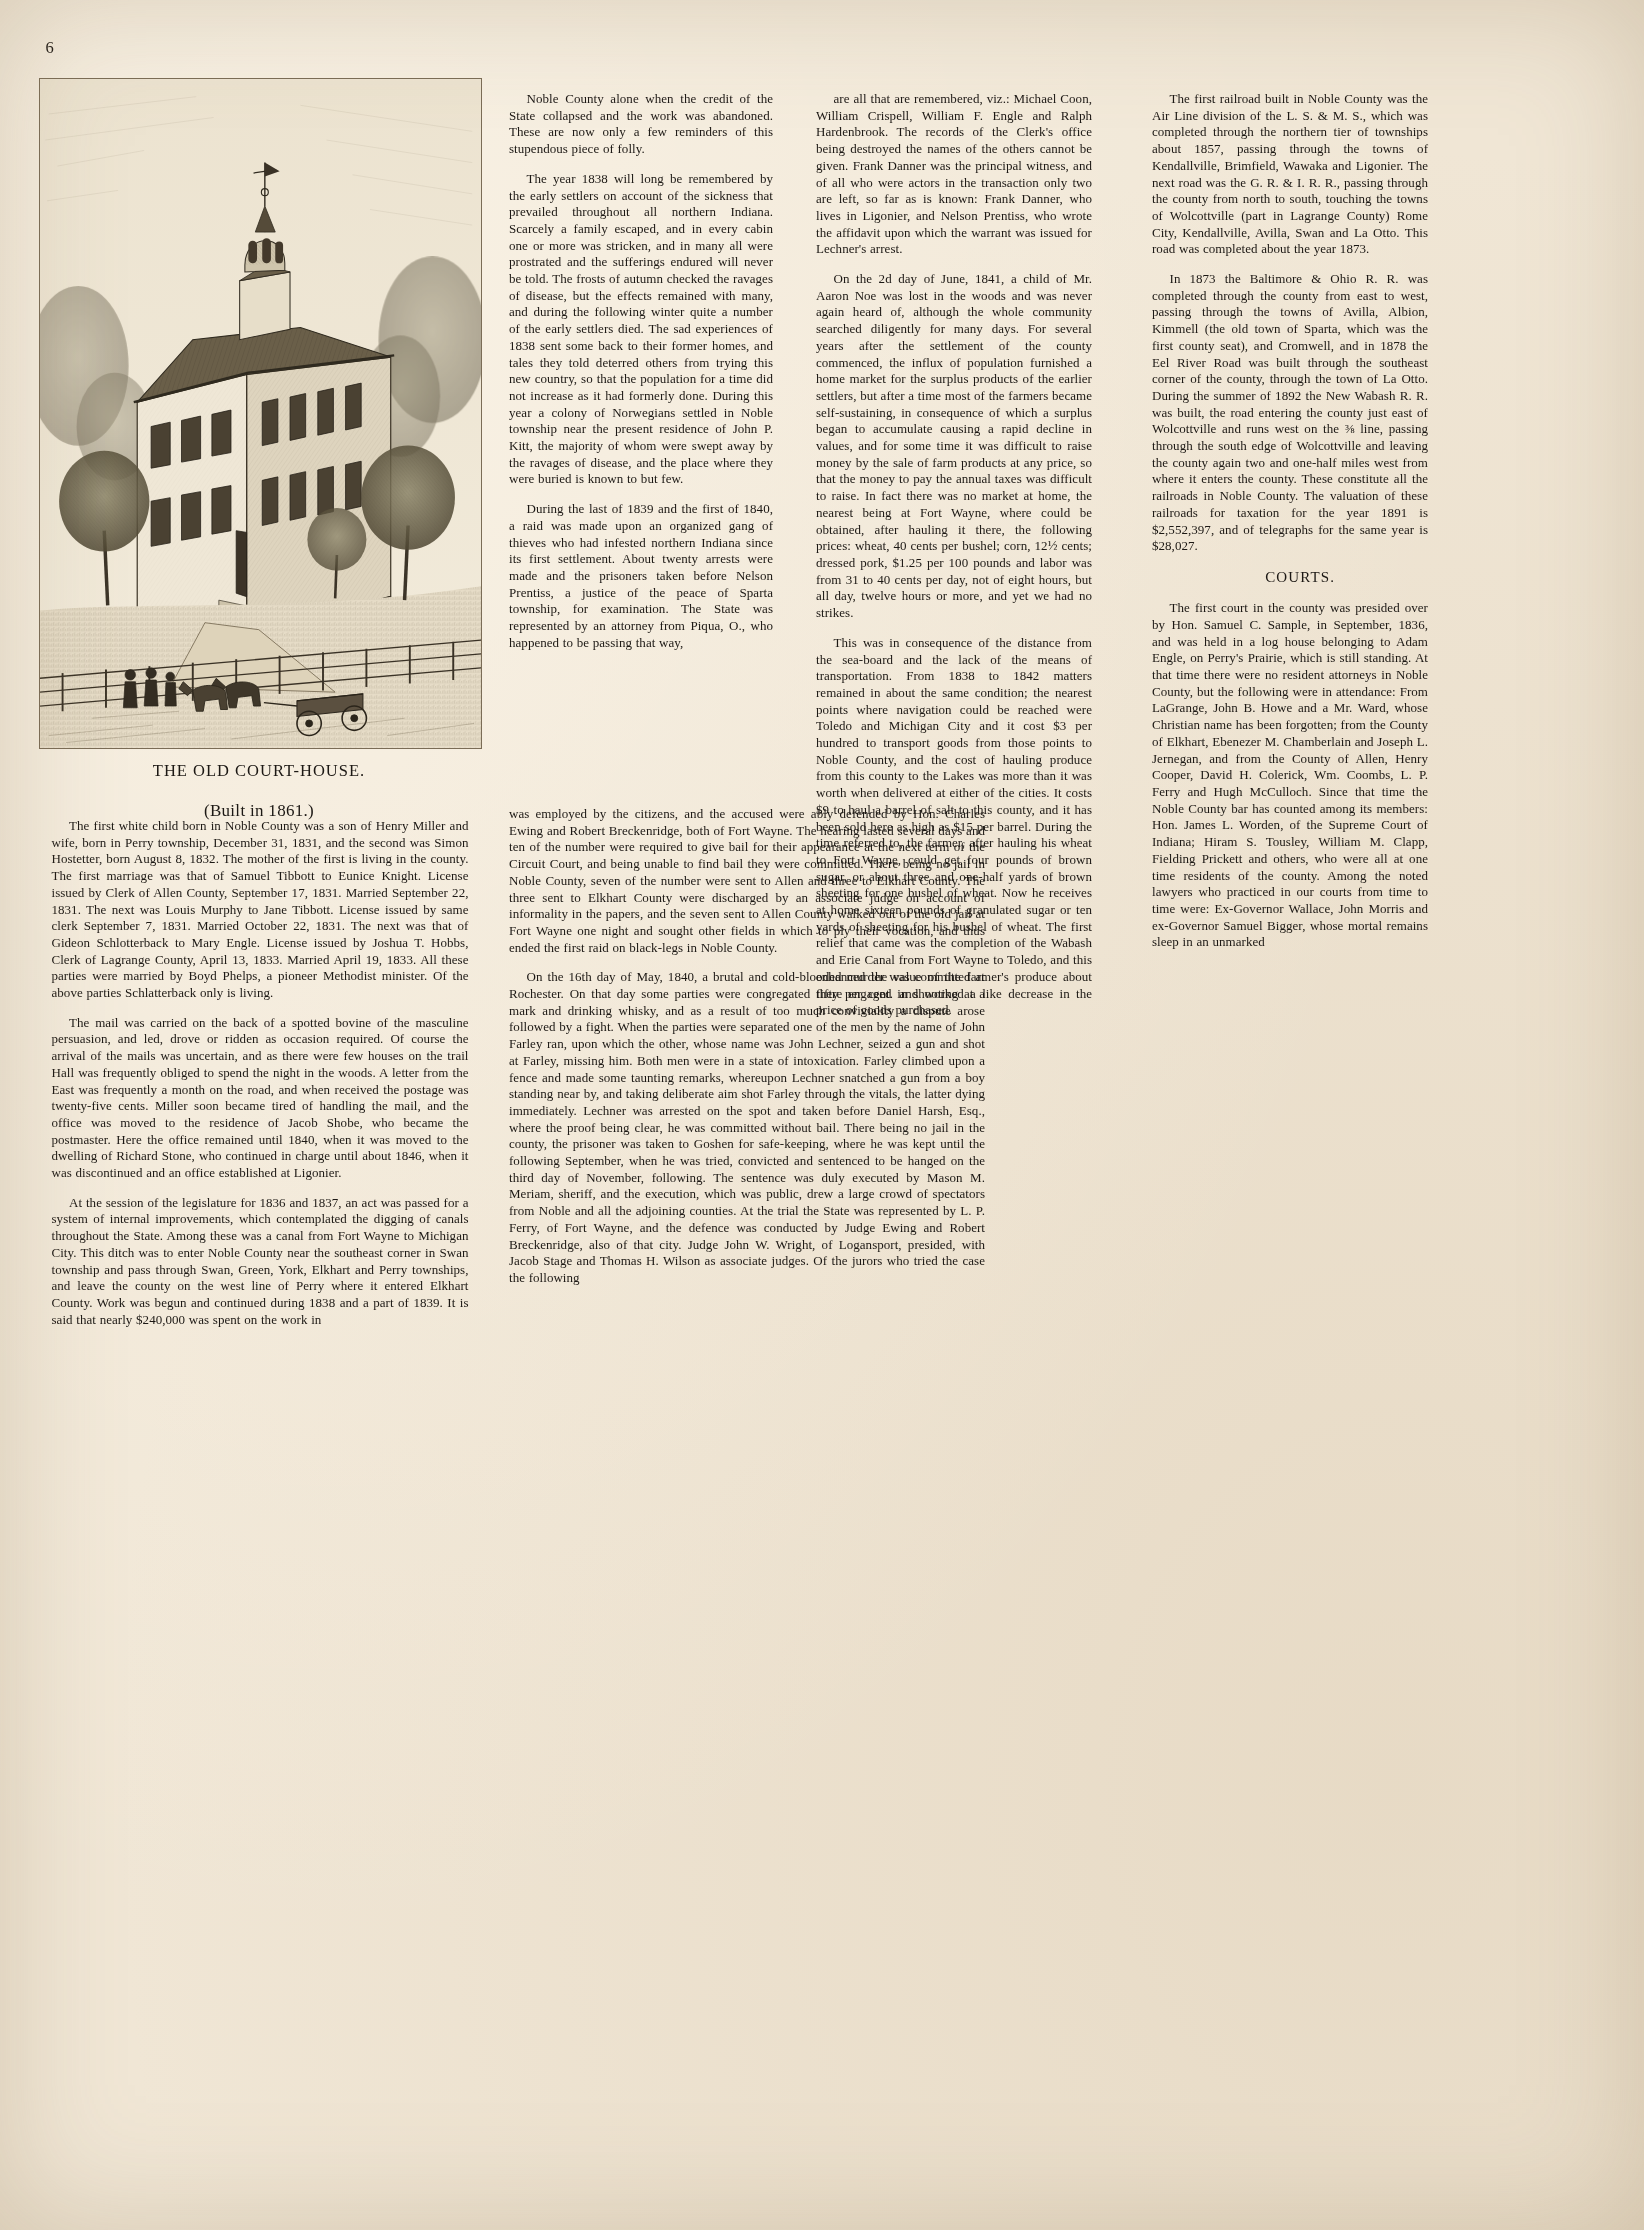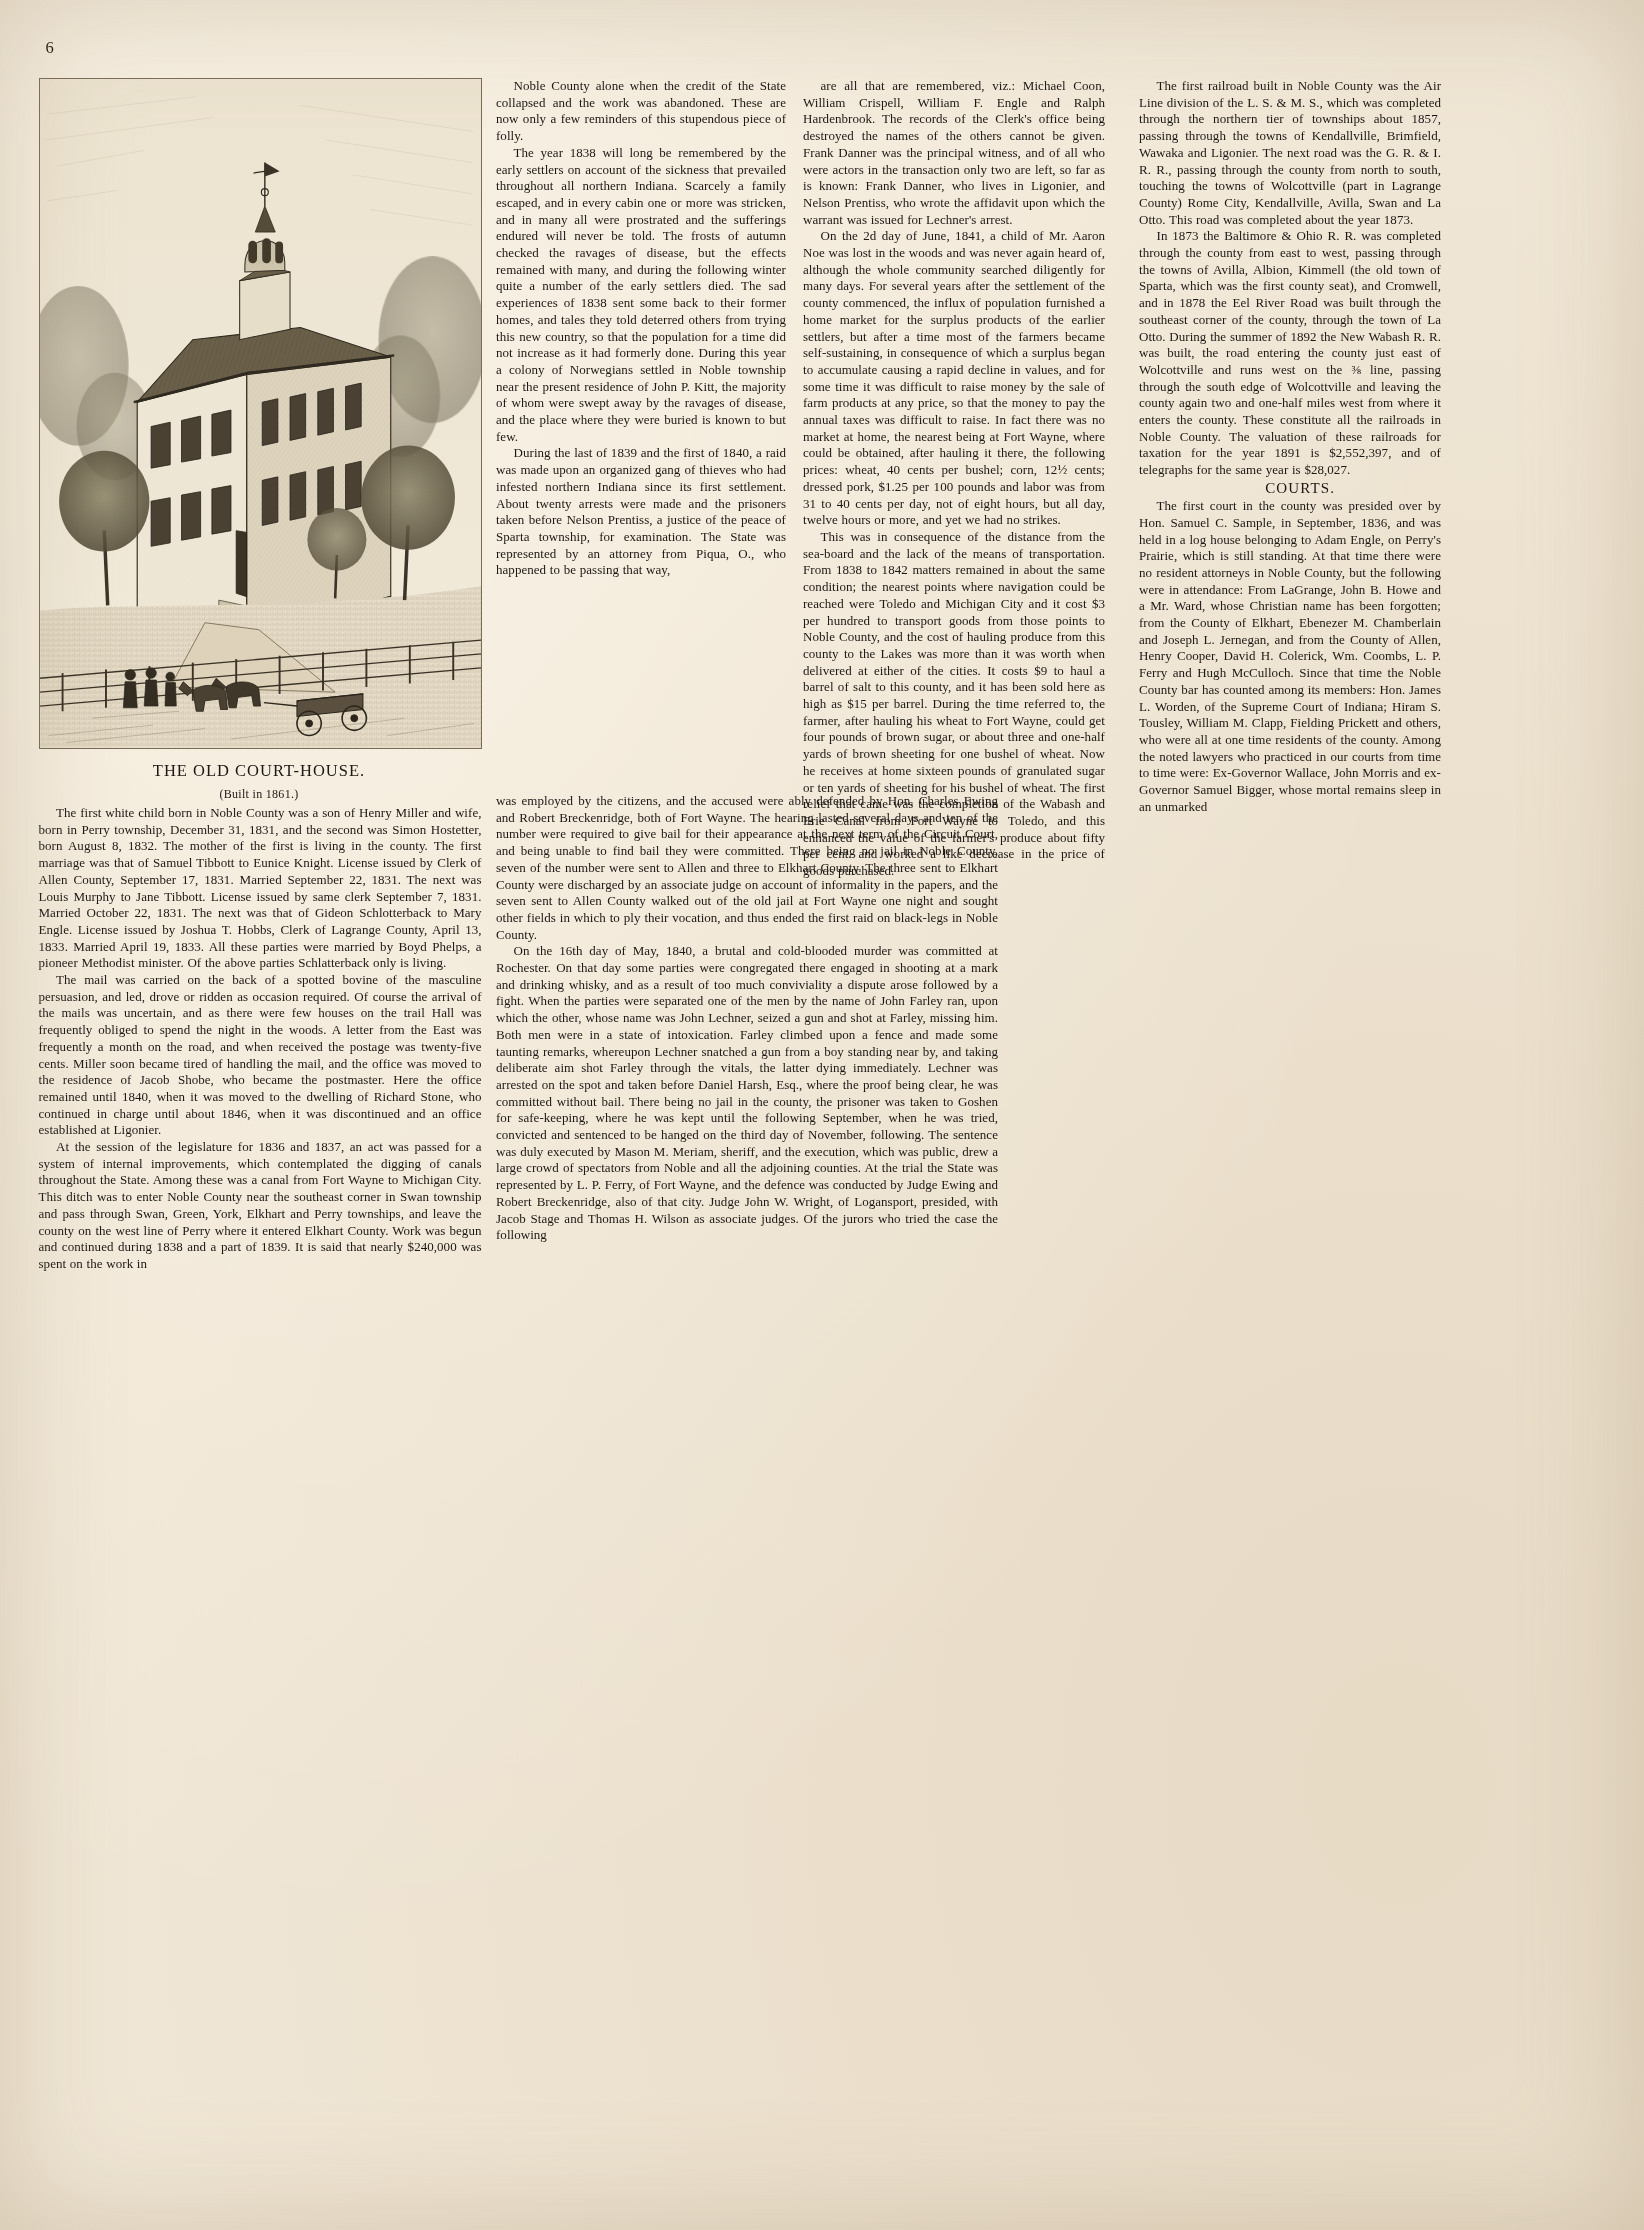--- a/index.html
+++ b/index.html
@@ -74,38 +74,38 @@
   .illo svg { display: block; }
   .illo-cap {
     text-align: center;
     font-size: 16.5px;
     letter-spacing: 1px;
     margin-top: 12px;
     font-variant: small-caps;
   }
   .illo-sub {
     text-align: center;
-    font-size: 12px;
-    margin-top: 6px;
+    font-size: 17px;
+    margin-top: 20px;
     letter-spacing: 0.3px;
   }
 
   
   .col {
     position: absolute;
     font-size: 13px;
     line-height: 1.285;
     text-align: justify;
     text-justify: inter-word;
     hyphens: manual;
     letter-spacing: 0.04px;
     word-spacing: 0.4px;
   }
   .col p {
-    margin: 0;
+    margin: 13px;
     text-indent: 1.35em;
   }
   .col p.noindent { text-indent: 0; }
 
   #col2 { left: 461px; top: 45px; width: 290px; }
   #col3 { left: 768px; top: 45px; width: 302px; }
   #col4 { left: 1104px; top: 45px; width: 302px; }
 
   #colA { left: 3.5px;   top: 772px; width: 443px; }
   #colB { left: 461px; top: 760px; width: 502px; }

